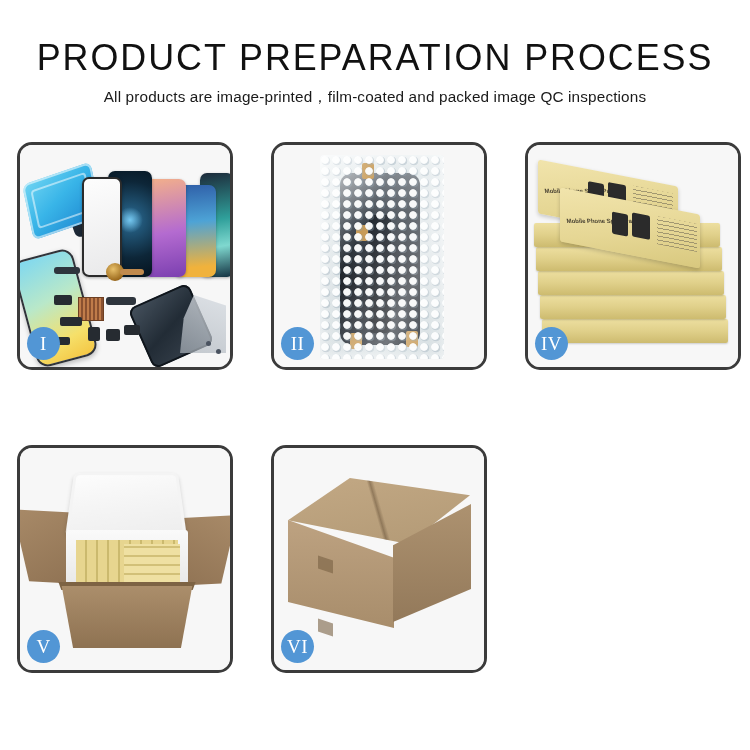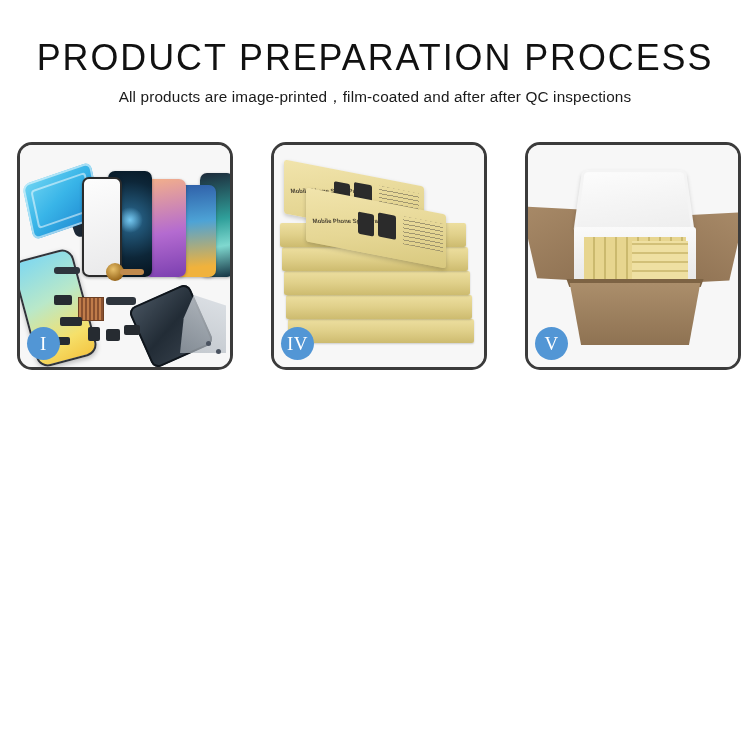--- a/index.html
+++ b/index.html
@@ -296,21 +296,21 @@
     clip-path: polygon(0 35%, 100% 0, 100% 72%, 0 100%);
   }
   .p6-tape1 { position: absolute; left: 44px; top: 110px; width: 15px; height: 13px; background: rgba(120,96,66,.6); transform: skewY(19deg); }
   .p6-tape2 { position: absolute; left: 44px; top: 173px; width: 15px; height: 13px; background: rgba(120,96,66,.6); transform: skewY(19deg); }
 </style>
 </head>
 <body>
 
 <div class="header">
   <div class="title">PRODUCT PREPARATION PROCESS</div>
-  <div class="subtitle">All products are image-printed，film-coated and after after QC inspections</div>
+  <div class="subtitle">All products are image-printed，film-coated and packed image QC inspections</div>
 </div>
 
 <div class="grid">
 
   <div class="panel">
     <div class="panel-scene">
       <div class="p1-film-dark"></div>
       <div class="p1-film"></div>
       <div class="p1-fan">
         <div class="p1-ph p1-ph5"></div>
@@ -332,20 +332,36 @@
       <div class="p1-sm" style="left:86px; top:184px; width:14px; height:12px;"></div>
       <div class="p1-sm" style="left:104px; top:180px; width:16px; height:10px;"></div>
       <div class="p1-sm" style="left:30px; top:192px; width:20px; height:8px;"></div>
       <div class="p1-tool"></div>
       <div class="p1-screw" style="left:186px; top:196px;"></div>
       <div class="p1-screw" style="left:196px; top:204px;"></div>
     </div>
     <div class="badge">I</div>
   </div>
 
+  <div class="panel">
+    <div class="panel-scene">
+      <div class="p2-bag">
+        <div class="p2-inner">
+          <div class="p2-strip"></div>
+        </div>
+        <div class="p2-tape" style="left:42px; top:8px;"></div>
+        <div class="p2-tape" style="left:36px; top:70px;"></div>
+        <div class="p2-tape" style="left:30px; top:178px;"></div>
+        <div class="p2-tape" style="left:86px; top:176px;"></div>
+        <div class="p2-bubbles"></div>
+        <div class="p2-sheen"></div>
+      </div>
+    </div>
+    <div class="badge">II</div>
+  </div>
 
 
   <div class="panel">
     <div class="panel-scene">
       <div class="p4-stack">
         <div class="p4-box" style="top:152px; left:8px;"></div>
         <div class="p4-box" style="top:128px; left:6px;"></div>
         <div class="p4-box" style="top:104px; left:4px;"></div>
         <div class="p4-box" style="top:80px; left:2px;"></div>
         <div class="p4-box" style="top:56px; left:0px;"></div>
@@ -375,14 +391,25 @@
       <div class="p5-foamlid"></div>
       <div class="p5-foambox"></div>
       <div class="p5-contents"></div>
       <div class="p5-contents2"></div>
       <div class="p5-rim"></div>
       <div class="p5-body"></div>
     </div>
     <div class="badge">V</div>
   </div>
 
+  <div class="panel">
+    <div class="panel-scene">
+      <div class="p6-top"></div>
+      <div class="p6-seam"></div>
+      <div class="p6-left"></div>
+      <div class="p6-right"></div>
+      <div class="p6-tape1"></div>
+      <div class="p6-tape2"></div>
+    </div>
+    <div class="badge">VI</div>
+  </div>
 
 </div>
 
 </body></html>

